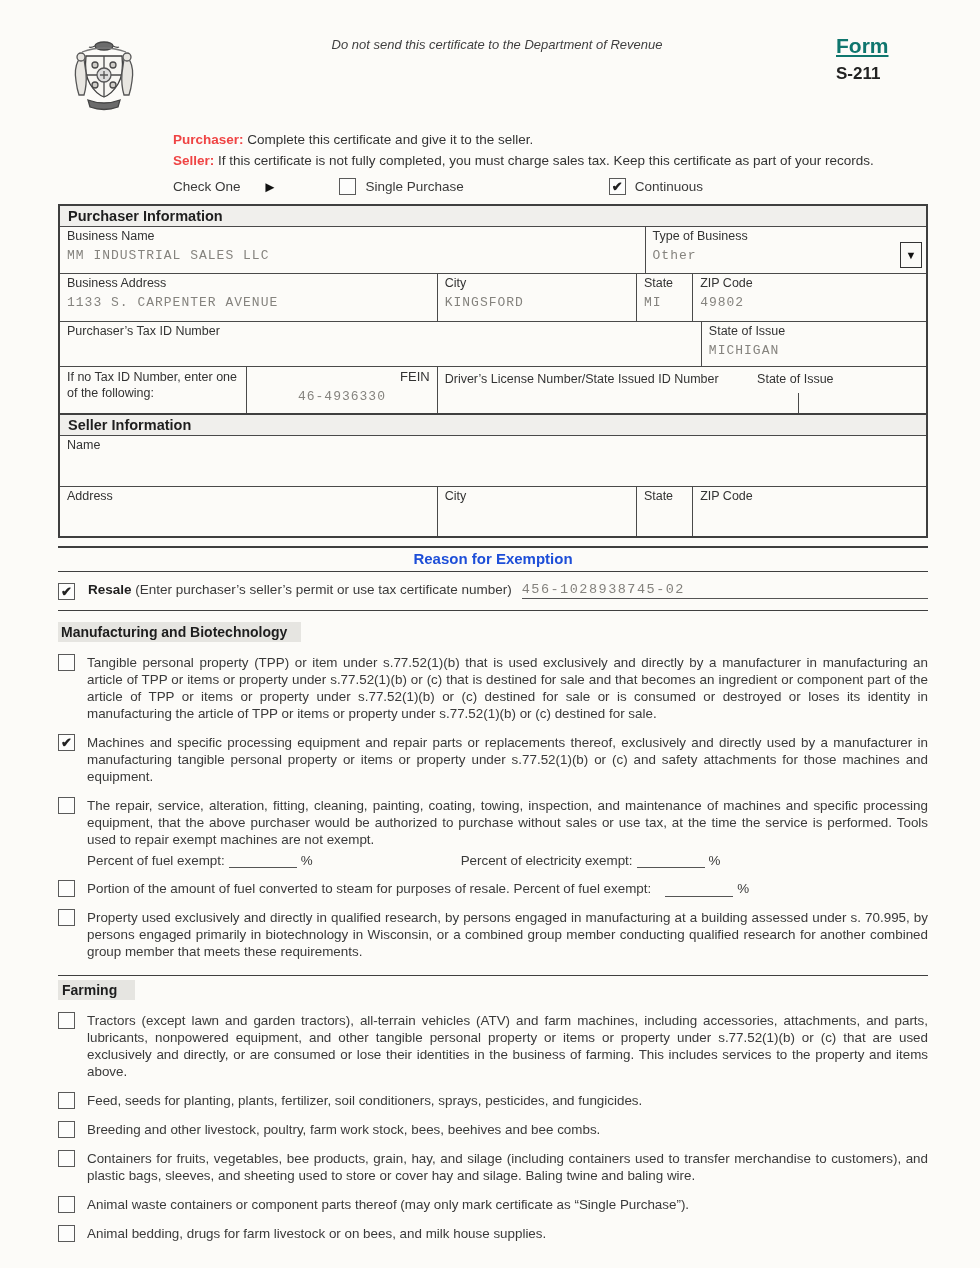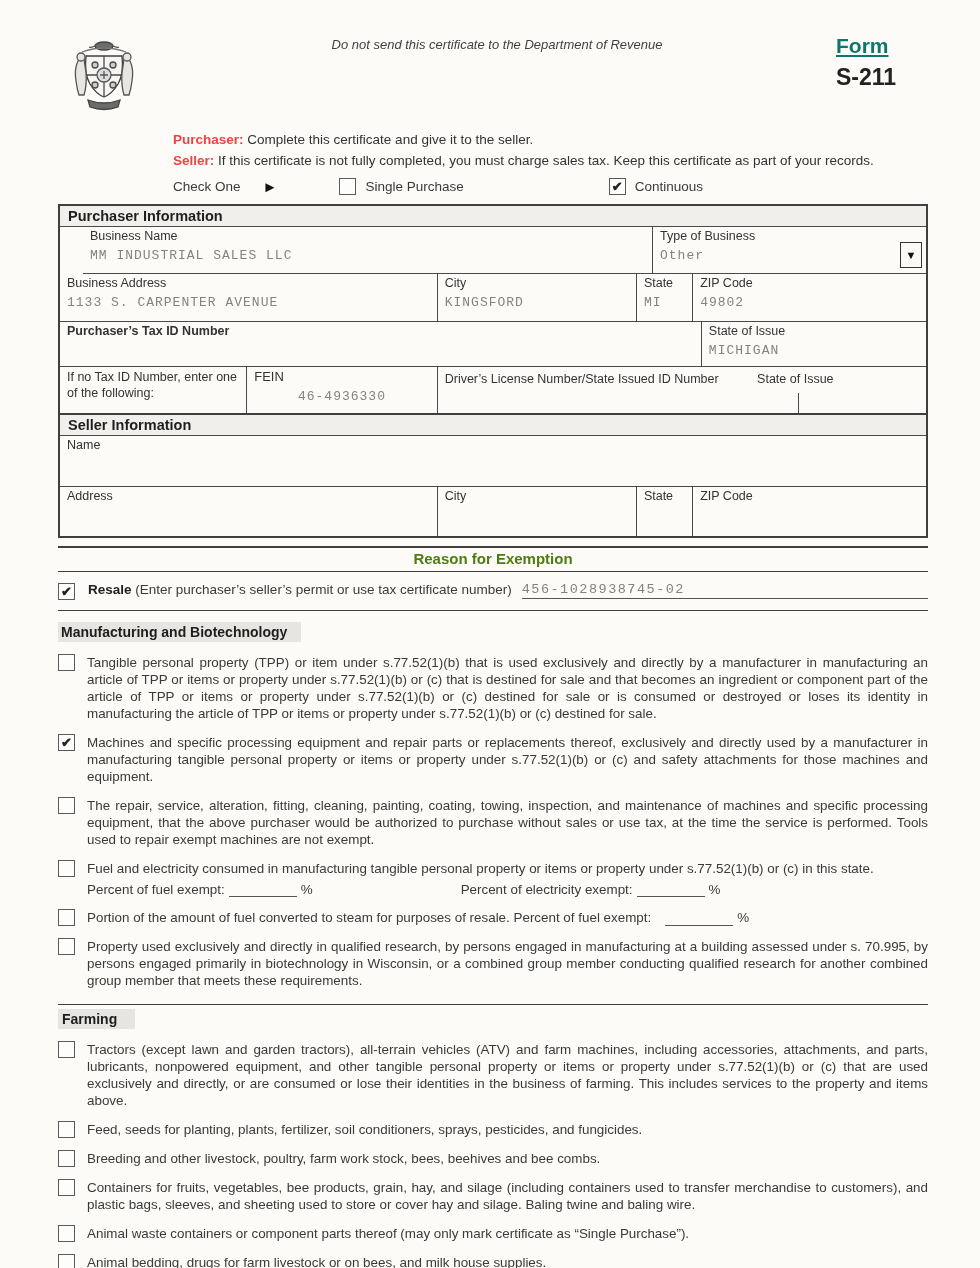--- a/index.html
+++ b/index.html
@@ -15,21 +15,21 @@
     padding:30px 52px 0 58px;
   }
   
   .header { display:flex; align-items:flex-start; }
   .crest { width:100px; flex:0 0 100px; padding-top:6px; }
   .header-center { flex:1; text-align:center; padding-top:4px; }
   .title { font-size:25px; font-weight:bold; color:#222; letter-spacing:.2px; }
   .subtitle { font-size:13px; font-style:italic; margin-top:3px; color:#3f3f3f; }
   .form-id { flex:0 0 92px; text-align:left; padding-top:4px; }
   .form-id .fl { font-size:21px; font-weight:bold; color:#0f766e;text-decoration:underline; }
-  .form-id .fn { font-size:23px; font-weight:bold; color:#222; margin-top:6px; }
+  .form-id .fn { font-size:17px; font-weight:bold; color:#222; margin-top:6px; }
   .instructions { margin-left:115px; margin-top:6px; }
   .instr-line { font-size:13.5px; margin-top:6px; color:#333; }
   .instr-line b { color:#ef4444; }
   .check-one-row { margin-left:115px; margin-top:10px; display:flex; align-items:center; font-size:13.5px; }
   .arrow { font-size:15px; margin-left:22px; color:#111; }
   .opt { display:flex; align-items:center; }
   .opt1 { margin-left:62px; }
   .opt2 { margin-left:145px; }
   .opt .cb { margin-right:9px; }
 
@@ -60,21 +60,21 @@
   .dd-btn {
     position:absolute; right:4px; bottom:5px;
     width:22px; height:26px; border:1.7px solid #333; background:#fbfaf7;
     display:flex; align-items:center; justify-content:center;
     font-size:11px; color:#111; cursor:pointer;
   }
   .partial-divider { position:absolute; right:26%; bottom:0; width:1px; height:20px; background:#4a4a4a; }
 
   
   .reason-band { margin-top:8px; border-top:2px solid #3f3f3f; border-bottom:1.5px solid #3f3f3f; text-align:center; padding:2px 0 3px; }
-  .reason-title { font-size:15px; font-weight:bold; color:#4d7c0f; }
+  .reason-title { font-size:15px; font-weight:bold; color:#1d4ed8; }
   .resale-row { display:flex; align-items:flex-start; padding:10px 0 6px; }
   .resale-row .cb { margin-top:1px; }
   .resale-text { font-size:13.5px; margin-left:13px; white-space:nowrap; }
   .resale-text b { font-size:13.5px; color:#1e1e1e; }
   .resale-value {
     flex:1; margin-left:10px; border-bottom:1.3px solid #555;
     font-family:"Liberation Mono","DejaVu Sans Mono",monospace;
     font-size:13.5px; color:#84827d; letter-spacing:1.5px; padding-bottom:1px;
   }
   .hr { border-top:1.8px solid #3f3f3f; margin-top:4px; }
@@ -162,21 +162,21 @@
     <span class="opt opt2">
       <span class="cb" data-checked="true">
           <span class="check-icon">✔</span>
         </span>
       <span>Continuous</span>
     </span>
   </div>
 
   <div class="tbl">
     <div class="sec-head">Purchaser Information</div>
-    <div class="trow" style="height:47px;margin-left:23px;">
+    <div class="trow" style="height:47px;">
       <div class="cell" style="width:67.5%;">
         <div class="lbl">Business Name</div>
         <div class="val">MM INDUSTRIAL SALES LLC</div>
       </div>
       <div class="cell dd-wrap" style="width:32.5%;">
         <div class="lbl">Type of Business</div>
         <div class="val">Other</div>
         <div class="dd-btn">
             <span>▼</span>
           </div>
@@ -194,35 +194,35 @@
       <div class="cell" style="width:6.5%;">
         <div class="lbl">State</div>
         <div class="val">MI</div>
       </div>
       <div class="cell" style="width:27%;">
         <div class="lbl">ZIP Code</div>
         <div class="val">49802</div>
       </div>
     </div>
     <div class="trow" style="height:45px;">
-      <div class="cell" style="width:74%;font-weight:bold;">
+      <div class="cell" style="width:74%;">
         <div class="lbl">Purchaser’s Tax ID Number</div>
         <div class="val"></div>
       </div>
       <div class="cell" style="width:26%;">
         <div class="lbl">State of Issue</div>
         <div class="val">MICHIGAN</div>
       </div>
     </div>
     <div class="trow" style="height:46px;">
       <div class="cell" style="width:21.5%;">
         <div class="lbl" style="line-height:16px;">If no Tax ID Number, enter one of the following:</div>
       </div>
       <div class="cell" style="width:22%;">
-        <div class="lbl" style="font-size:13px;">FEIN</div>
+        <div class="lbl" style="font-size:13px;text-align:right;">FEIN</div>
         <div class="val" style="text-align:center;">46-4936330</div>
       </div>
       <div class="cell" style="width:56.5%; position:relative;">
         <span class="lbl">Driver’s License Number/State Issued ID Number</span>
         <span class="lbl" style="margin-left:34px;">State of Issue</span>
         <div class="partial-divider"></div>
       </div>
     </div>
   </div>
 
@@ -288,26 +288,20 @@
     <span class="itext">Machines and specific processing equipment and repair parts or replacements thereof, exclusively and directly used by a manufacturer in manufacturing tangible personal property or items or property under s.77.52(1)(b) or (c) and safety attachments for those machines and equipment.</span>
   </div>
 
   <div class="item">
     <span class="cb" data-checked="false">
         <span class="check-icon">✔</span>
       </span>
     <span class="itext">The repair, service, alteration, fitting, cleaning, painting, coating, towing, inspection, and maintenance of machines and specific processing equipment, that the above purchaser would be authorized to purchase without sales or use tax, at the time the service is performed.  Tools used to repair exempt machines are not exempt.</span>
   </div>
 
-  <div class="item">
-    <span class="cb" data-checked="false">
-        <span class="check-icon">✔</span>
-      </span>
-    <span class="itext">Fuel and electricity consumed in manufacturing tangible personal property or items or property under s.77.52(1)(b) or (c) in this state.</span>
-  </div>
   <div class="subline">
     <span>Percent of fuel exempt:</span>
     <span class="blank"></span>
     <span class="pct">%</span>
     <span class="sp155"></span>
     <span>Percent of electricity exempt:</span>
     <span class="blank"></span>
     <span class="pct">%</span>
   </div>
 

